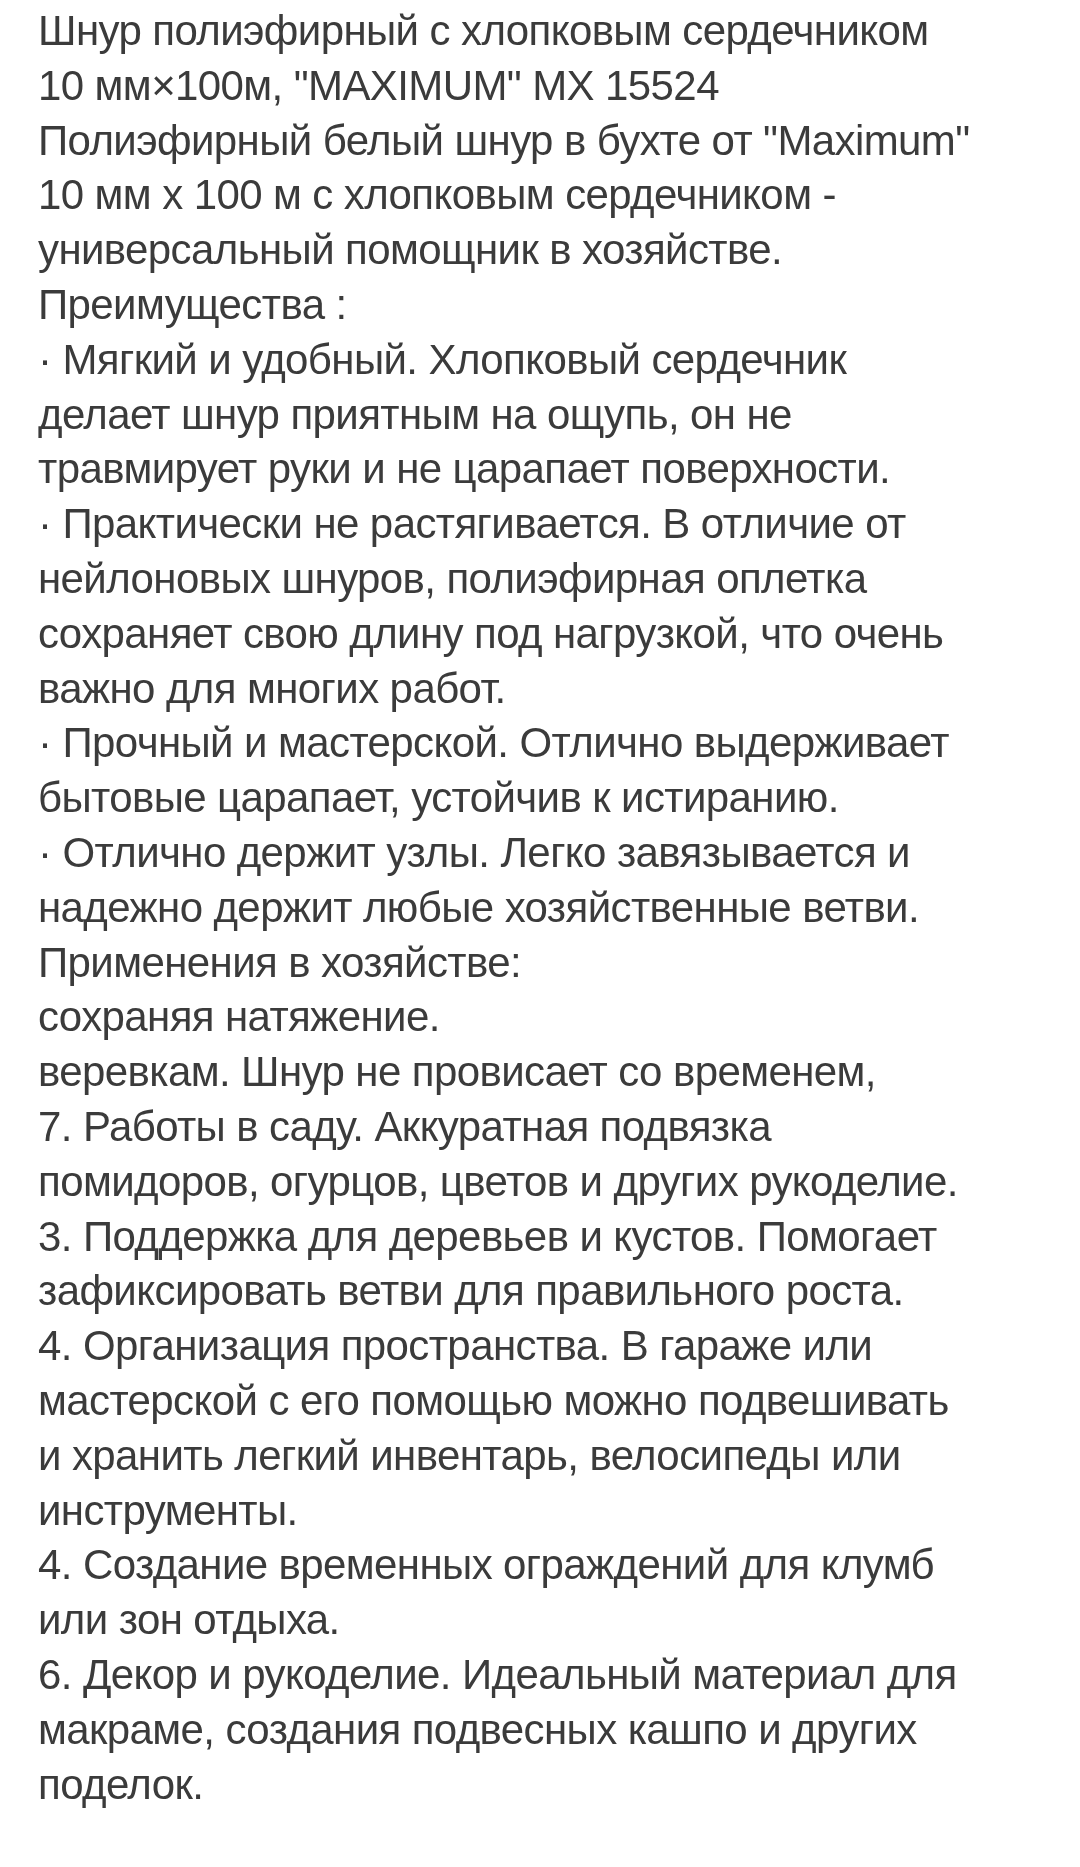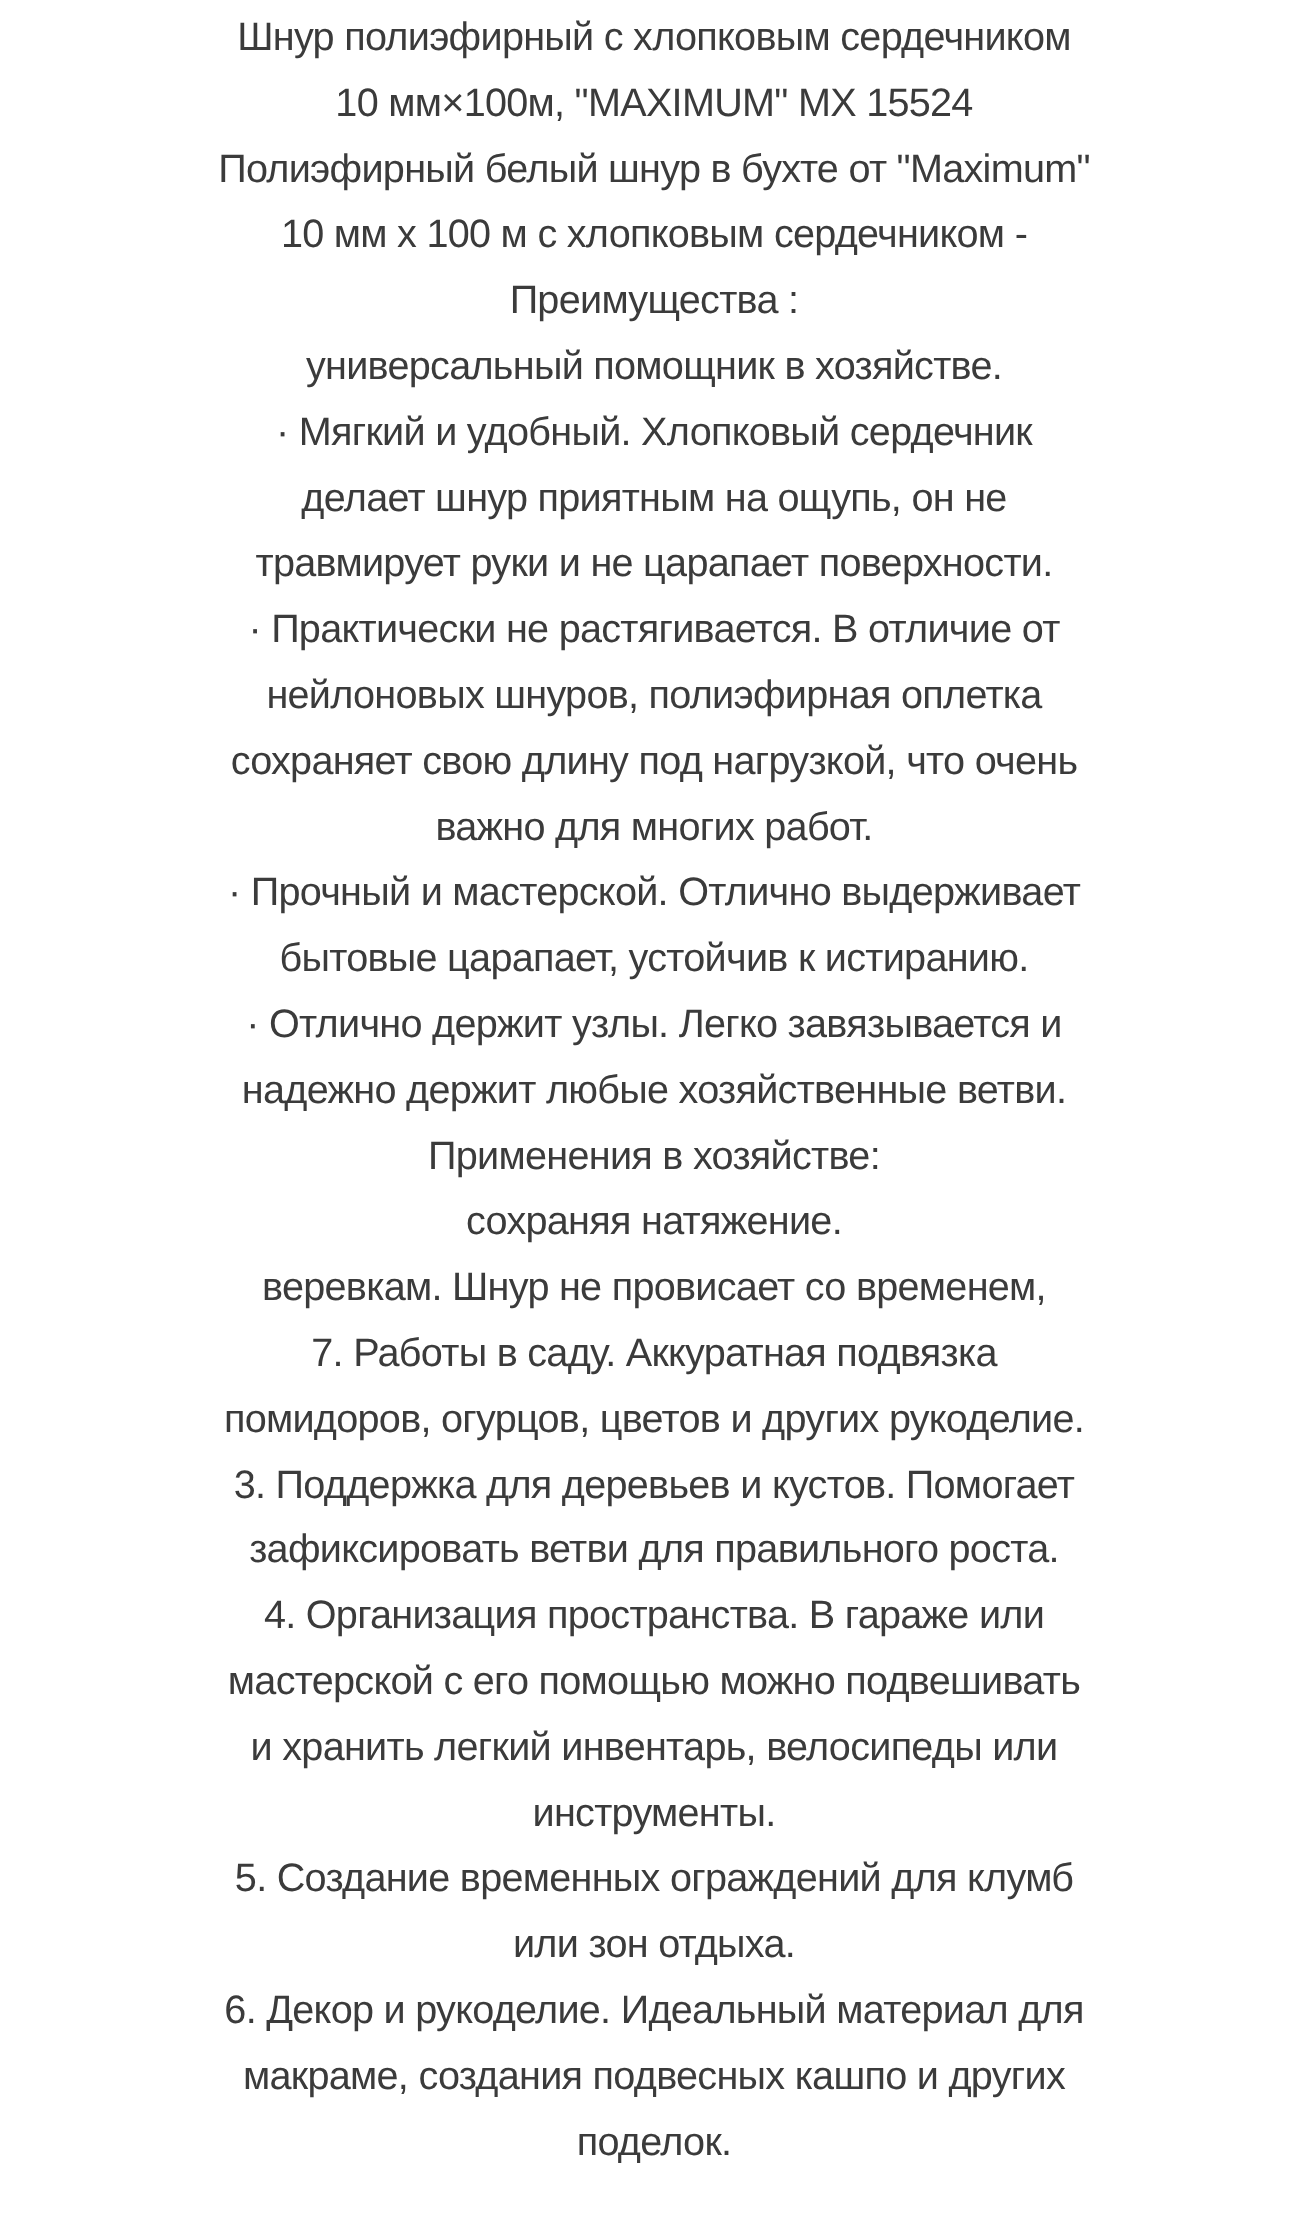--- a/index.html
+++ b/index.html
@@ -14,43 +14,42 @@
   }
   .page {
     width: 100%;
     height: 100%;
     box-sizing: border-box;
   }
   .description {
     box-sizing: border-box;
     padding: 4px 28px 0 38px;
     font-family: "Liberation Sans", "DejaVu Sans", sans-serif;
-    font-size: 33px;
+    font-size: 42px;
     line-height: 54.8px;
     font-weight: 400;
     letter-spacing: -0.6px;
     color: #3b3b3b;
-    text-align: center;
   }
   .line {
     white-space: nowrap;
     height: 54.8px;
   }
 </style>
 </head>
 <body>
 
 <main class="page">
   <section class="description" id="description-text">
       <div class="line">Шнур полиэфирный с хлопковым сердечником</div>
       <div class="line">10 мм×100м, "MAXIMUM" МХ 15524</div>
       <div class="line">Полиэфирный белый шнур в бухте от "Maximum"</div>
       <div class="line">10 мм х 100 м с хлопковым сердечником -</div>
+      <div class="line">универсальный помощник в хозяйстве.</div>
       <div class="line">Преимущества :</div>
-      <div class="line">универсальный помощник в хозяйстве.</div>
       <div class="line">· Мягкий и удобный. Хлопковый сердечник</div>
       <div class="line">делает шнур приятным на ощупь, он не</div>
       <div class="line">травмирует руки и не царапает поверхности.</div>
       <div class="line">· Практически не растягивается. В отличие от</div>
       <div class="line">нейлоновых шнуров, полиэфирная оплетка</div>
       <div class="line">сохраняет свою длину под нагрузкой, что очень</div>
       <div class="line">важно для многих работ.</div>
       <div class="line">· Прочный и мастерской. Отлично выдерживает</div>
       <div class="line">бытовые царапает, устойчив к истиранию.</div>
       <div class="line">· Отлично держит узлы. Легко завязывается и</div>
@@ -59,19 +58,19 @@
       <div class="line">сохраняя натяжение.</div>
       <div class="line">веревкам. Шнур не провисает со временем,</div>
       <div class="line">7. Работы в саду. Аккуратная подвязка</div>
       <div class="line">помидоров, огурцов, цветов и других рукоделие.</div>
       <div class="line">3. Поддержка для деревьев и кустов. Помогает</div>
       <div class="line">зафиксировать ветви для правильного роста.</div>
       <div class="line">4. Организация пространства. В гараже или</div>
       <div class="line">мастерской с его помощью можно подвешивать</div>
       <div class="line">и хранить легкий инвентарь, велосипеды или</div>
       <div class="line">инструменты.</div>
-      <div class="line">5. Создание временных ограждений для клумб</div>
+      <div class="line">4. Создание временных ограждений для клумб</div>
       <div class="line">или зон отдыха.</div>
       <div class="line">6. Декор и рукоделие. Идеальный материал для</div>
       <div class="line">макраме, создания подвесных кашпо и других</div>
       <div class="line">поделок.</div>
     </section>
 </main>
 
 </body></html>

